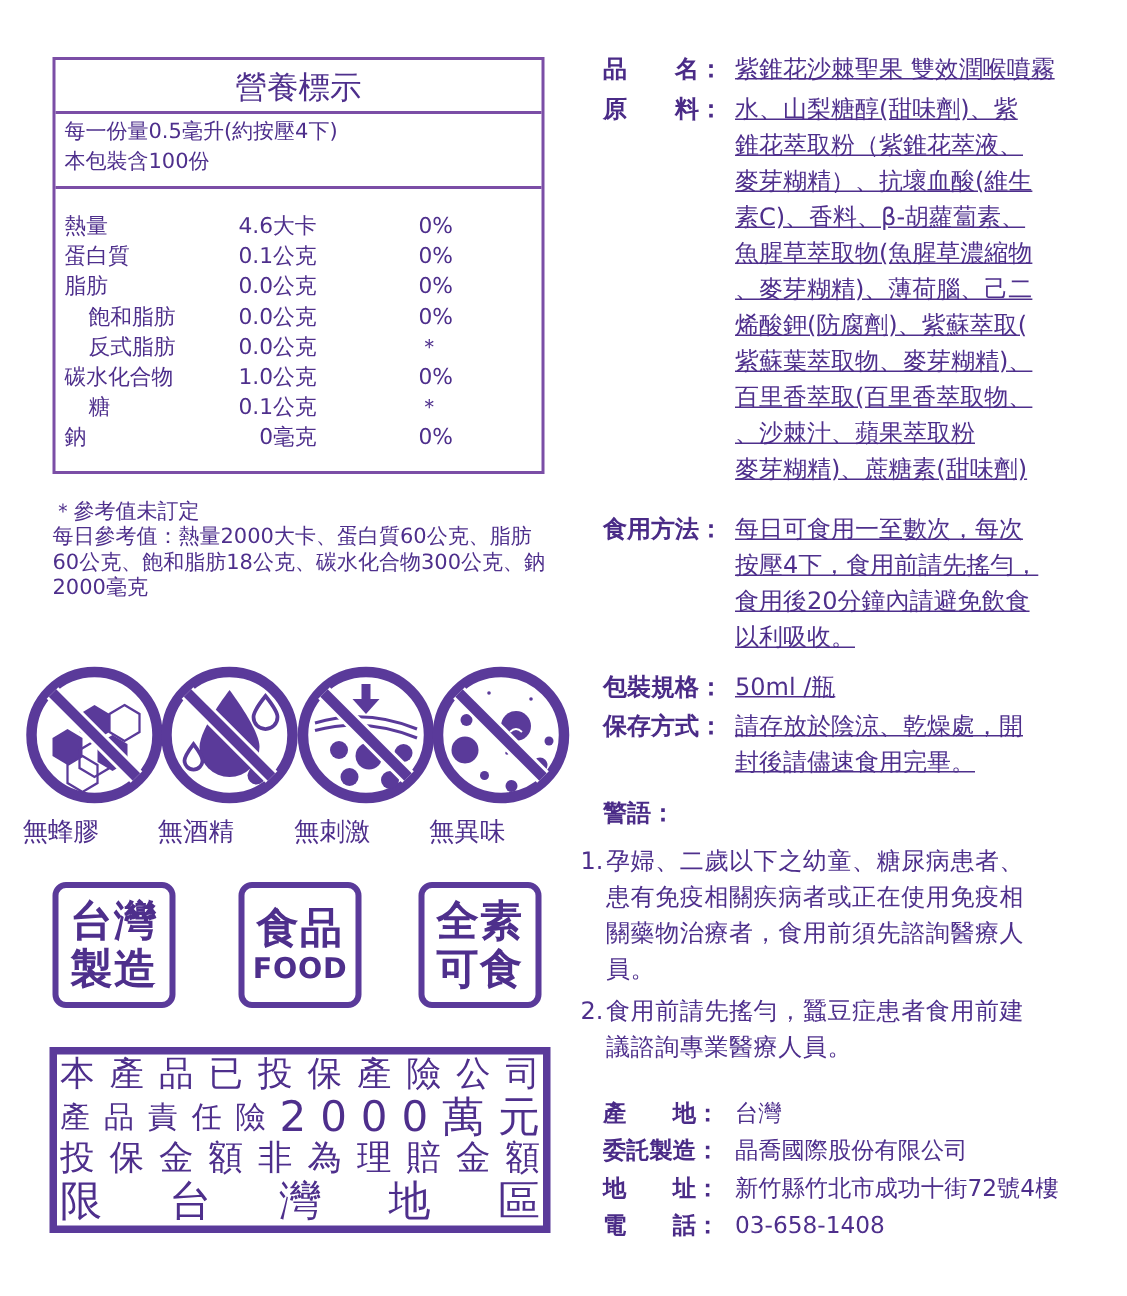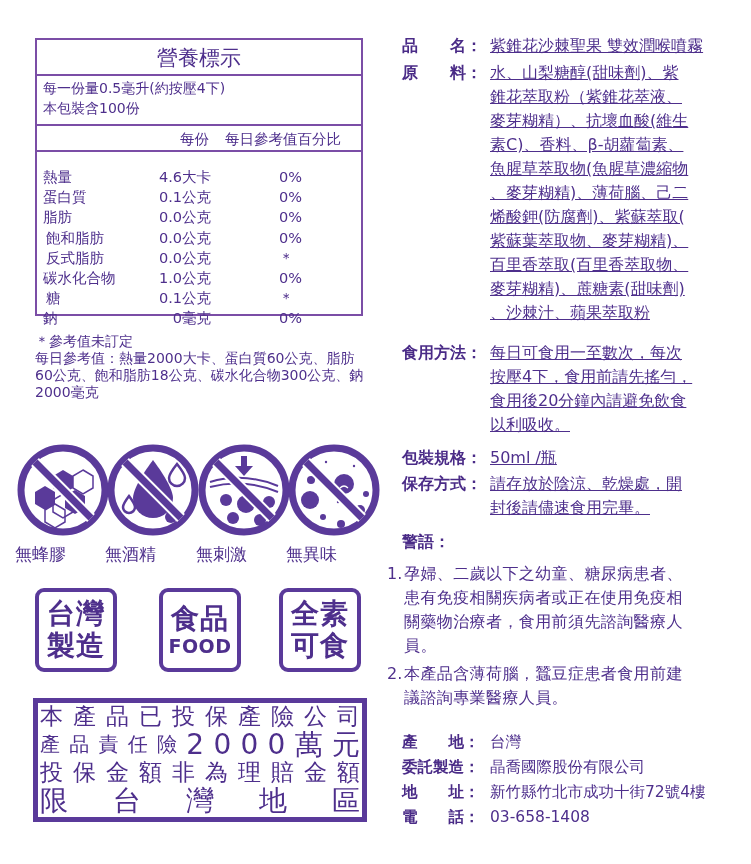--- a/index.html
+++ b/index.html
@@ -25,21 +25,21 @@
     }
     .nut .hdr {
       height: 24px; line-height: 26px; font-size: 14.5px;
       border-bottom: 2px solid #7b4ea6; position: relative;
     }
     .nut .hdr .c1 { position: absolute; left: 143px; }
     .nut .hdr .c2 { position: absolute; left: 188px; }
     .nut .rows { padding-top: 15px; }
     .nut .row { height: 20.2px; line-height: 20px; font-size: 14.5px; position: relative; }
     .nut .row .name { position: absolute; left: 6px; }
-    .nut .row .name.ind { left: 9px; }
+    .nut .row .name.ind { left: 22px; }
     .nut .row .amt { position: absolute; right: 150px; text-align: right; }
     .nut .row .pct { position: absolute; left: 242px; }
 
     .notes { left: 35px; top: 333px; width: 335px; font-size: 14px; line-height: 17px; }
 
     
     .icon { width: 96px; height: 96px; }
     .icon-label { font-size: 17px; width: 96px; text-align: left; top: 543px; }
 
     
@@ -77,24 +77,20 @@
     .info .v { margin-left: 88px; }
   </style>
 </head>
 <body>
 
 <div class="abs nut">
   <div class="title">營養標示</div>
   <div class="serving">
     <div>每一份量0.5毫升(約按壓4下)</div>
     <div>本包裝含100份</div>
-  </div>
-  <div class="hdr">
-    <span class="c1">每份</span>
-    <span class="c2">每日參考值百分比</span>
   </div>
   <div class="rows" id="nut-rows">
       <div class="row">
         <span class="name">熱量</span>
         <span class="amt">4.6大卡</span>
         <span class="pct">0%</span>
       </div>
       <div class="row">
         <span class="name">蛋白質</span>
         <span class="amt">0.1公克</span>
@@ -271,22 +267,22 @@
   <div class="v" id="ingredients">
       <div>水、山梨糖醇(甜味劑)、紫</div>
       <div>錐花萃取粉（紫錐花萃液、</div>
       <div>麥芽糊精）、抗壞血酸(維生</div>
       <div>素C)、香料、β-胡蘿蔔素、</div>
       <div>魚腥草萃取物(魚腥草濃縮物</div>
       <div>、麥芽糊精)、薄荷腦、己二</div>
       <div>烯酸鉀(防腐劑)、紫蘇萃取(</div>
       <div>紫蘇葉萃取物、麥芽糊精)、</div>
       <div>百里香萃取(百里香萃取物、</div>
+      <div>、沙棘汁、蘋果萃取粉</div>
       <div>麥芽糊精)、蔗糖素(甜味劑)</div>
-      <div>、沙棘汁、蘋果萃取粉</div>
     </div>
 </div>
 
 <div class="field rc" style="top:341px">
   <span class="k lbl">食用方法：</span>
   <div class="v" id="usage">
       <div>每日可食用一至數次，每次</div>
       <div>按壓4下，食用前請先搖勻，</div>
       <div>食用後20分鐘內請避免飲食</div>
       <div>以利吸收。</div>
@@ -313,21 +309,21 @@
   <div class="txt" id="warn0">
       <div>孕婦、二歲以下之幼童、糖尿病患者、</div>
       <div>患有免疫相關疾病者或正在使用免疫相</div>
       <div>關藥物治療者，食用前須先諮詢醫療人</div>
       <div>員。</div>
     </div>
 </div>
 <div class="warn" style="top:662px">
   <span class="num">2.</span>
   <div class="txt" id="warn1">
-      <div>本產品含薄荷腦，蠶豆症患者食用前建</div>
+      <div>食用前請先搖勻，蠶豆症患者食用前建</div>
       <div>議諮詢專業醫療人員。</div>
     </div>
 </div>
 
 <div class="info" style="top:730px">
   <span class="k lbl">產　　地：</span>
   <div class="v">台灣</div>
 </div>
 <div class="info" style="top:755px">
   <span class="k lbl">委託製造：</span>

